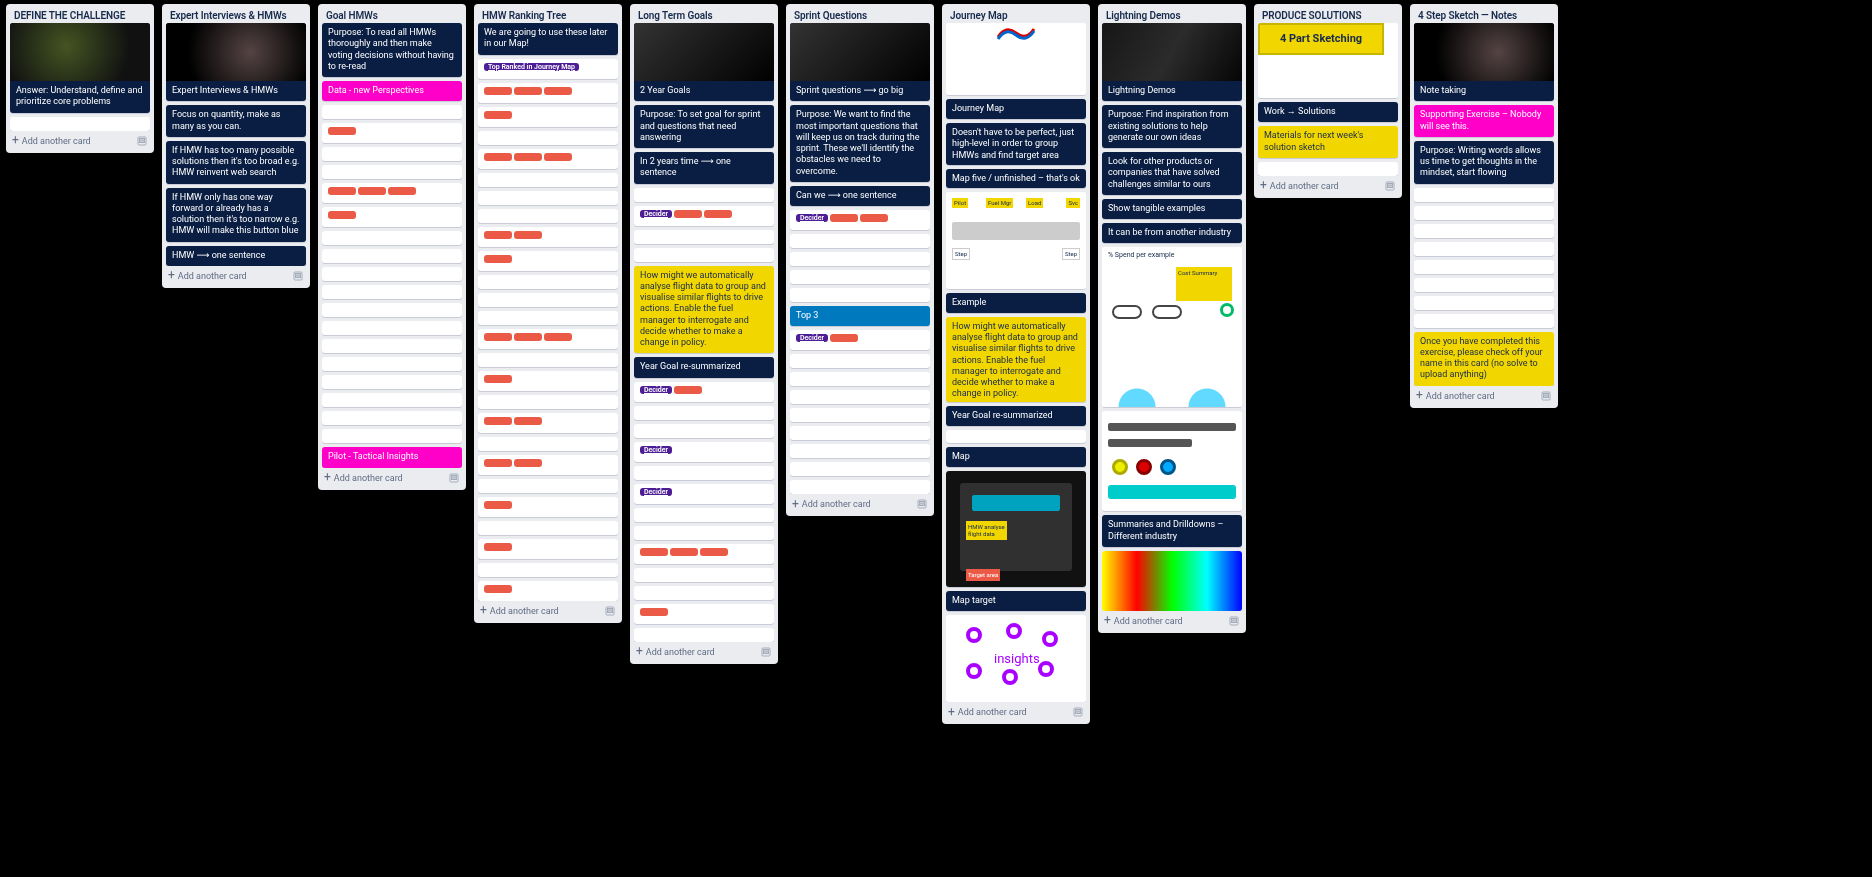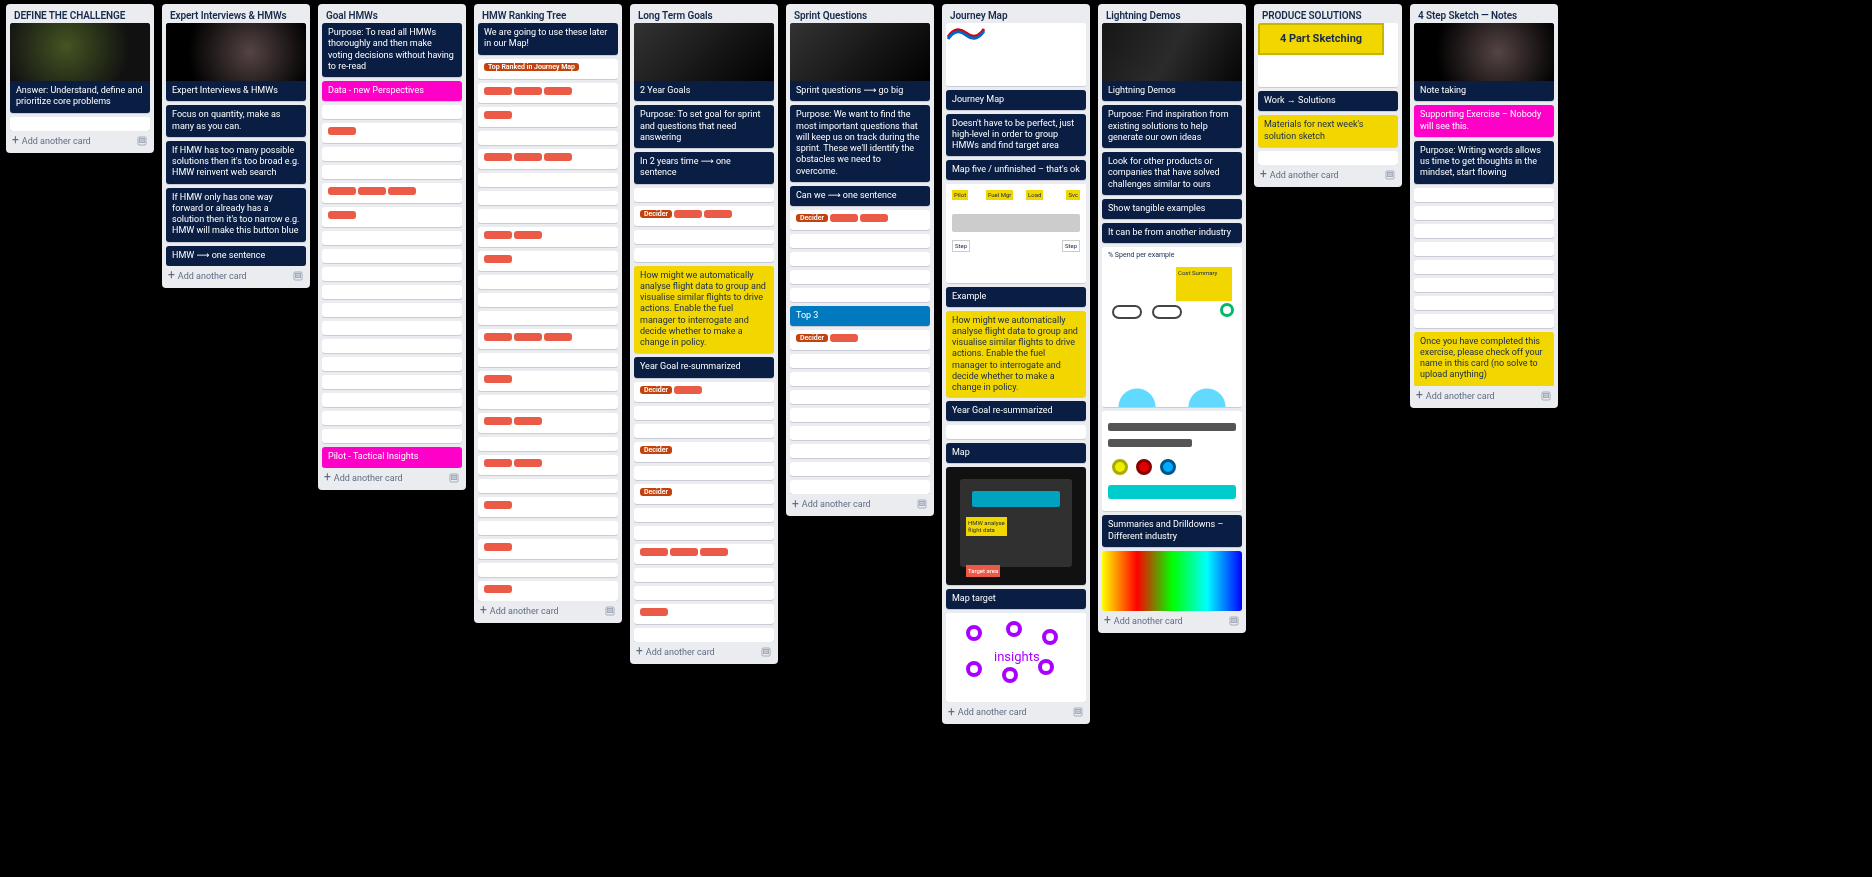--- a/index.html
+++ b/index.html
@@ -67,40 +67,40 @@
   .card.pink { background:#ff00c8; color:#fff; }
   .card.blue { background:#0079bf; color:#fff; }
   .labels { display:flex; flex-wrap:wrap; gap:2px; margin-bottom:3px; }
   .label {
     height: 8px; min-width: 28px;
     border-radius: 3px;
     font-size: 7px; line-height:8px; color:#fff; font-weight:600;
     padding:0 4px; white-space:nowrap; overflow:hidden;
   }
   .label.red { background:#eb5a46; }
-  .label.green { background:#c2410c; }
+  .label.green { background:#4c1d95;text-decoration:underline; }
   .list-footer {
     display:flex; align-items:center; justify-content:space-between;
     padding: 4px 6px 6px 6px;
     font-size: 9px;
     color:#5e6c84;
   }
   .add-card { display:flex; align-items:center; gap:3px; cursor:pointer; }
   .add-card .plus { font-size:12px; line-height:9px; }
   .tpl-icon { width:12px;height:12px; opacity:.5; cursor:pointer; }
   .tpl-icon svg { width:100%; height:100%; display:block; }
   
   .cover-photo {
     background: radial-gradient(circle at 40% 40%, #452, #111 70%);
     height: 58px;
   }
   .cover-photo.var2 { background: radial-gradient(circle at 60% 50%, #544, #000 70%); height:58px; }
   .cover-photo.var3 { background: linear-gradient(135deg,#333,#000); height:58px; }
   .cover-photo.var4 { background: linear-gradient(120deg,#161616,#2b2b2b 50%,#050505); height:58px; }
-  .cover-image { height:64px; background:#fff; display:flex; align-items:center; justify-content:center; }
+  .cover-image { height:75px; background:#fff; display:flex; align-items:center; justify-content:center;text-align:center; }
   .cover-image.white { background:#fff; }
   .sketch-banner {
     background:#f2d600; border:2px solid #c7b500;
     width:90%; height:32px; display:flex; align-items:center; justify-content:center;
     font-weight:700; font-size:11px; color:#172b4d;
   }
   .journey-diagram {
     background:#fff; height:100px; position:relative; overflow:hidden;
   }
   .journey-diagram .bar { position:absolute; left:6px; right:6px; top:30px; height:18px; background:#ccc; border-radius:2px; }

